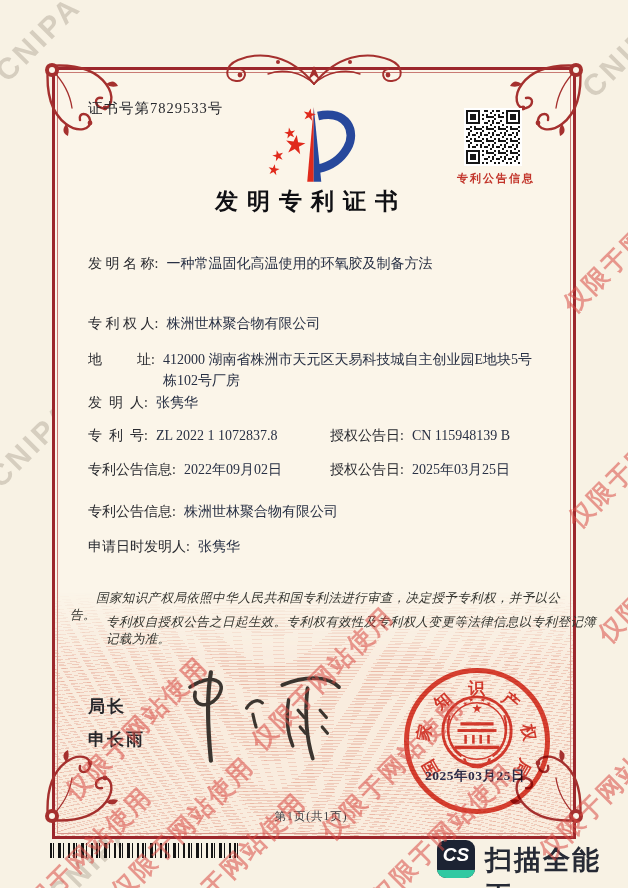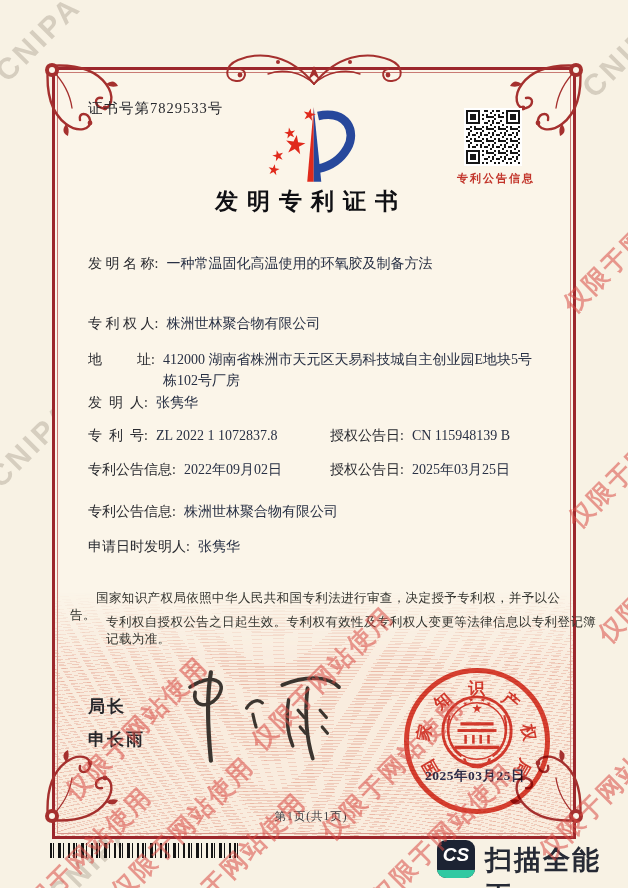--- a/index.html
+++ b/index.html
@@ -53,21 +53,21 @@
   .val{color:#283044;margin-left:8px;}
   .r-name{top:253px}.r-patentee{top:313px}
   .r-address{top:349px;display:flex;align-items:flex-start;}
   .r-address .val{display:inline-block;width:380px;}
   .r-inventor{top:392px}.r-patno{top:425px}.r-dates{top:459px}
   .r-applicant{top:501px}.r-inventor2{top:536px}
   .col2{position:absolute;left:242px;top:0;white-space:nowrap;}
   .r-patno,.r-dates{white-space:nowrap;}
 
   
-  .stmt{position:absolute;left:70px;width:492px;font-size:12.5px;
+  .stmt{position:absolute;left:70px;width:492px;font-size:12.5px;font-style:italic;
         color:#33342f;letter-spacing:.4px;}
   .stmt1{top:590px;text-indent:26px;}
   .stmt2{top:614px;margin-left:36px;}
 
   
   .officer{position:absolute;left:88px;font-size:17px;font-weight:600;color:#26262a;letter-spacing:2px;}
   .off1{top:695px}.off2{top:728px}
   .signature{position:absolute;left:150px;top:664px;}
 
   

